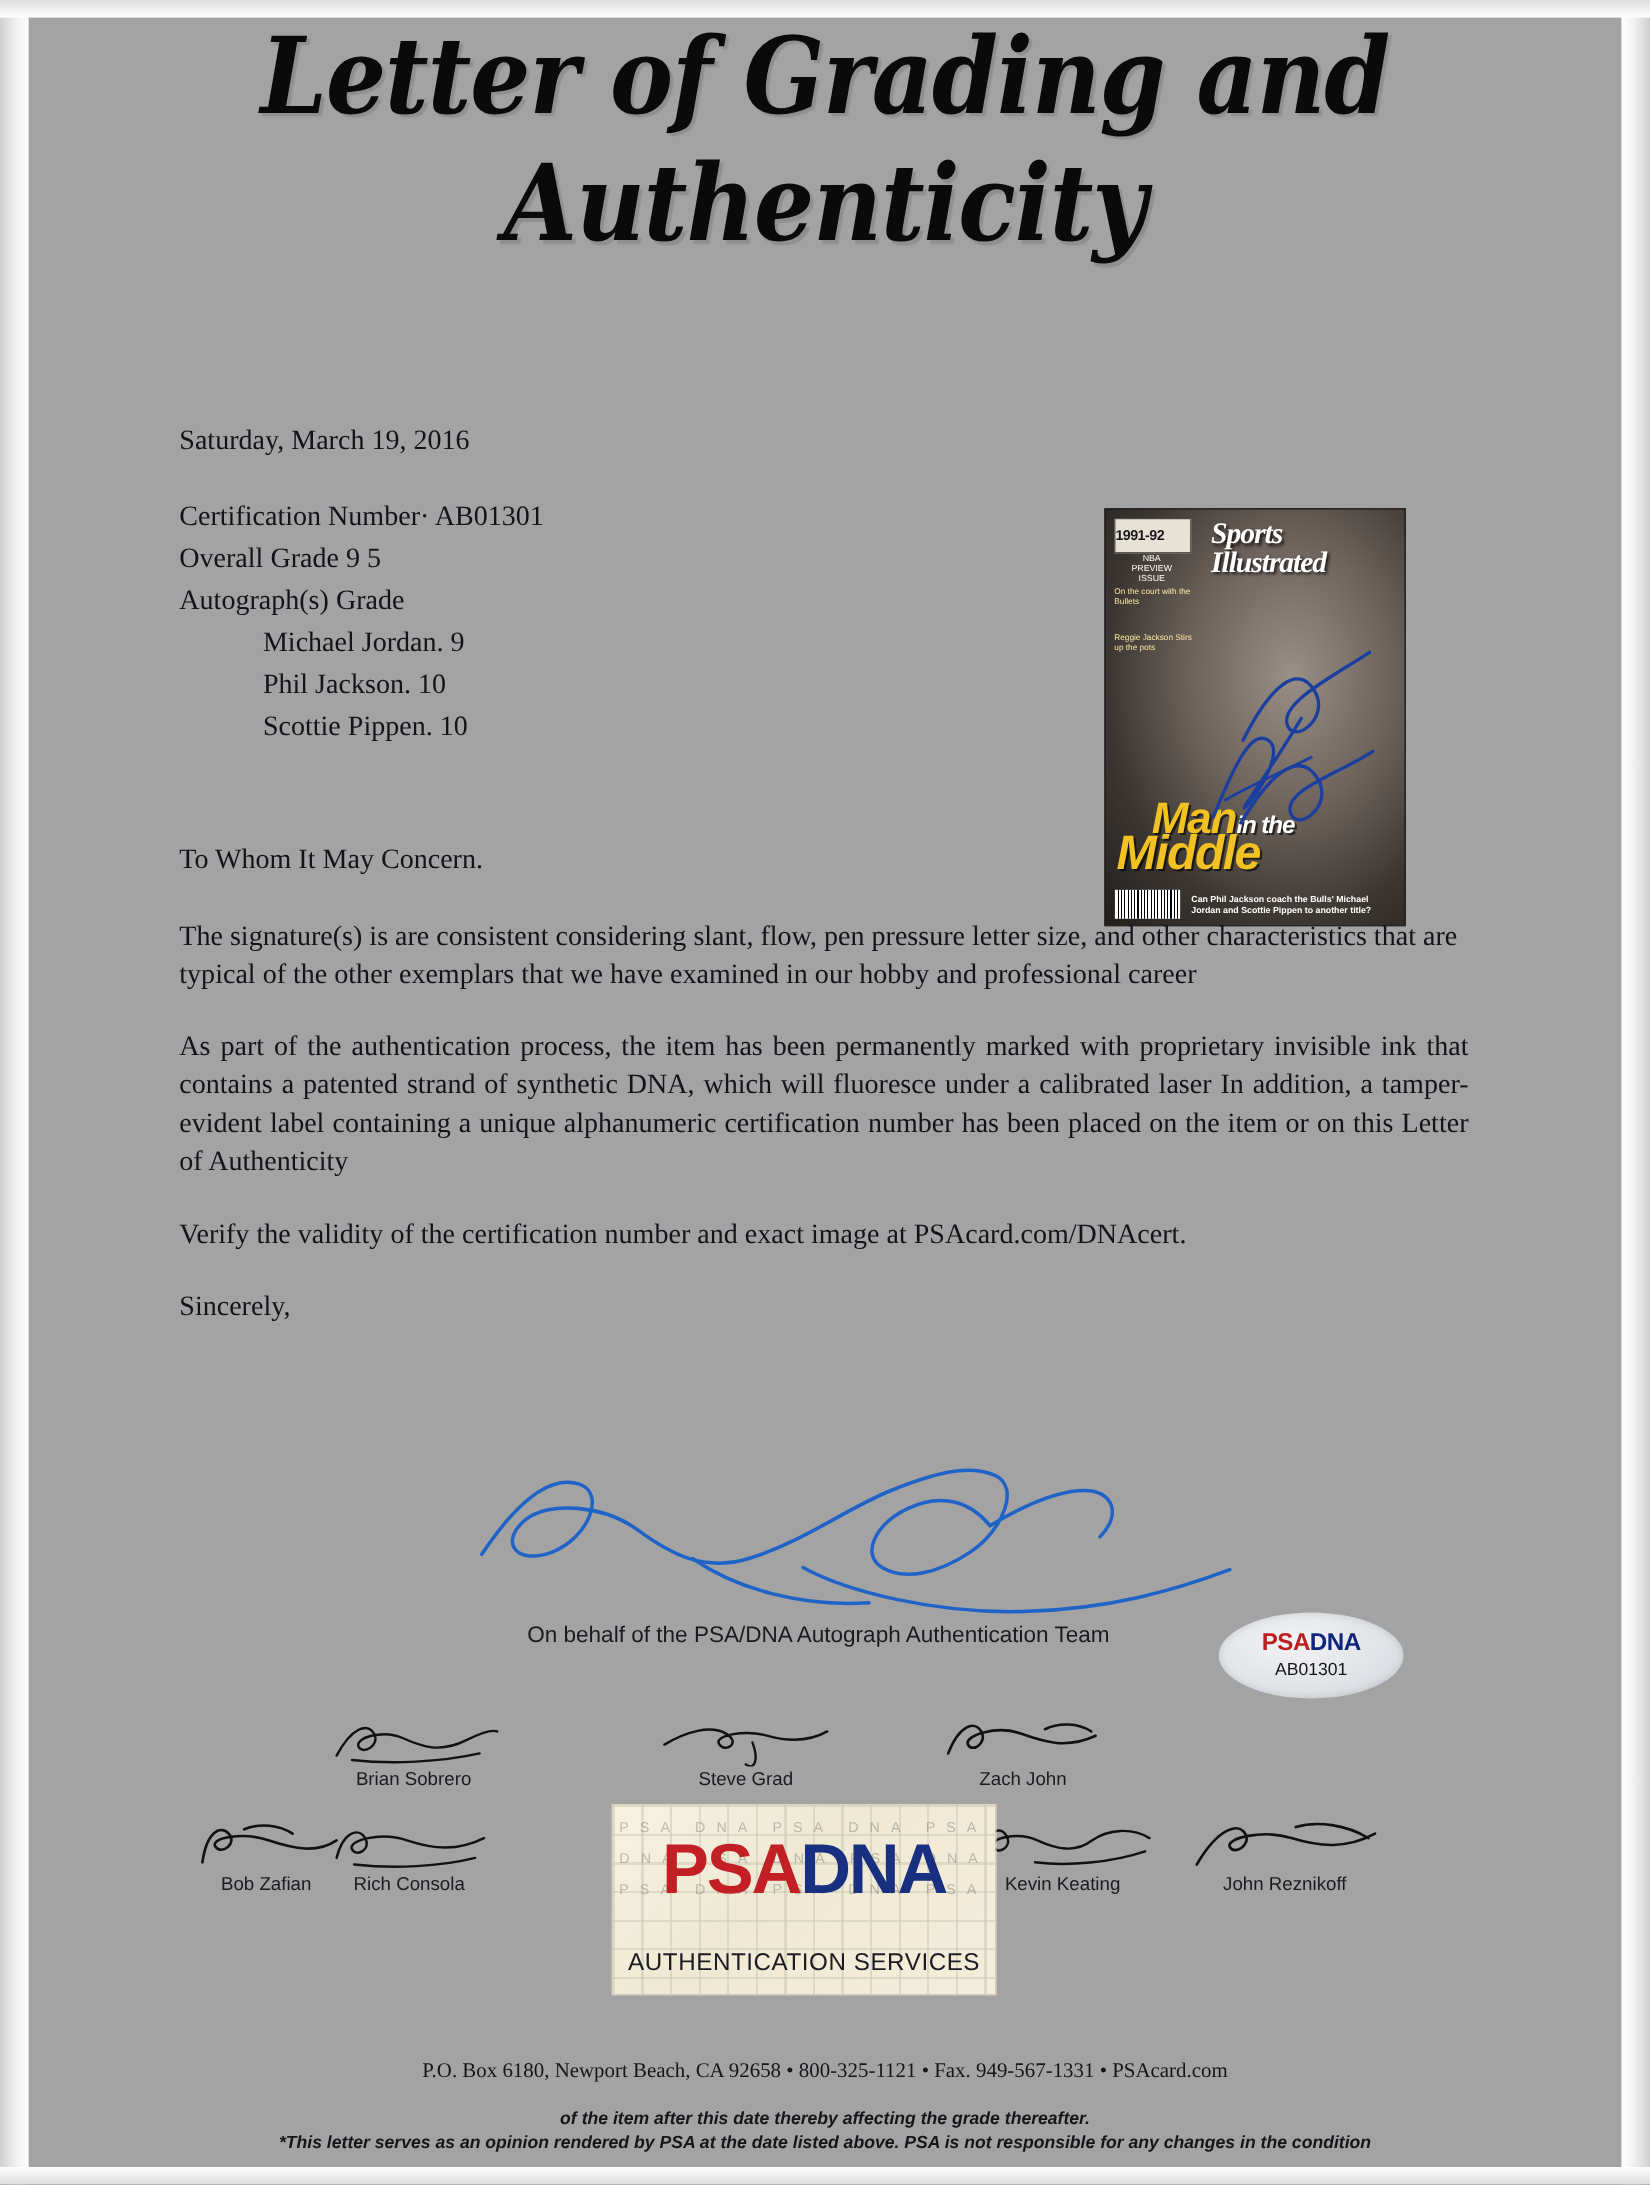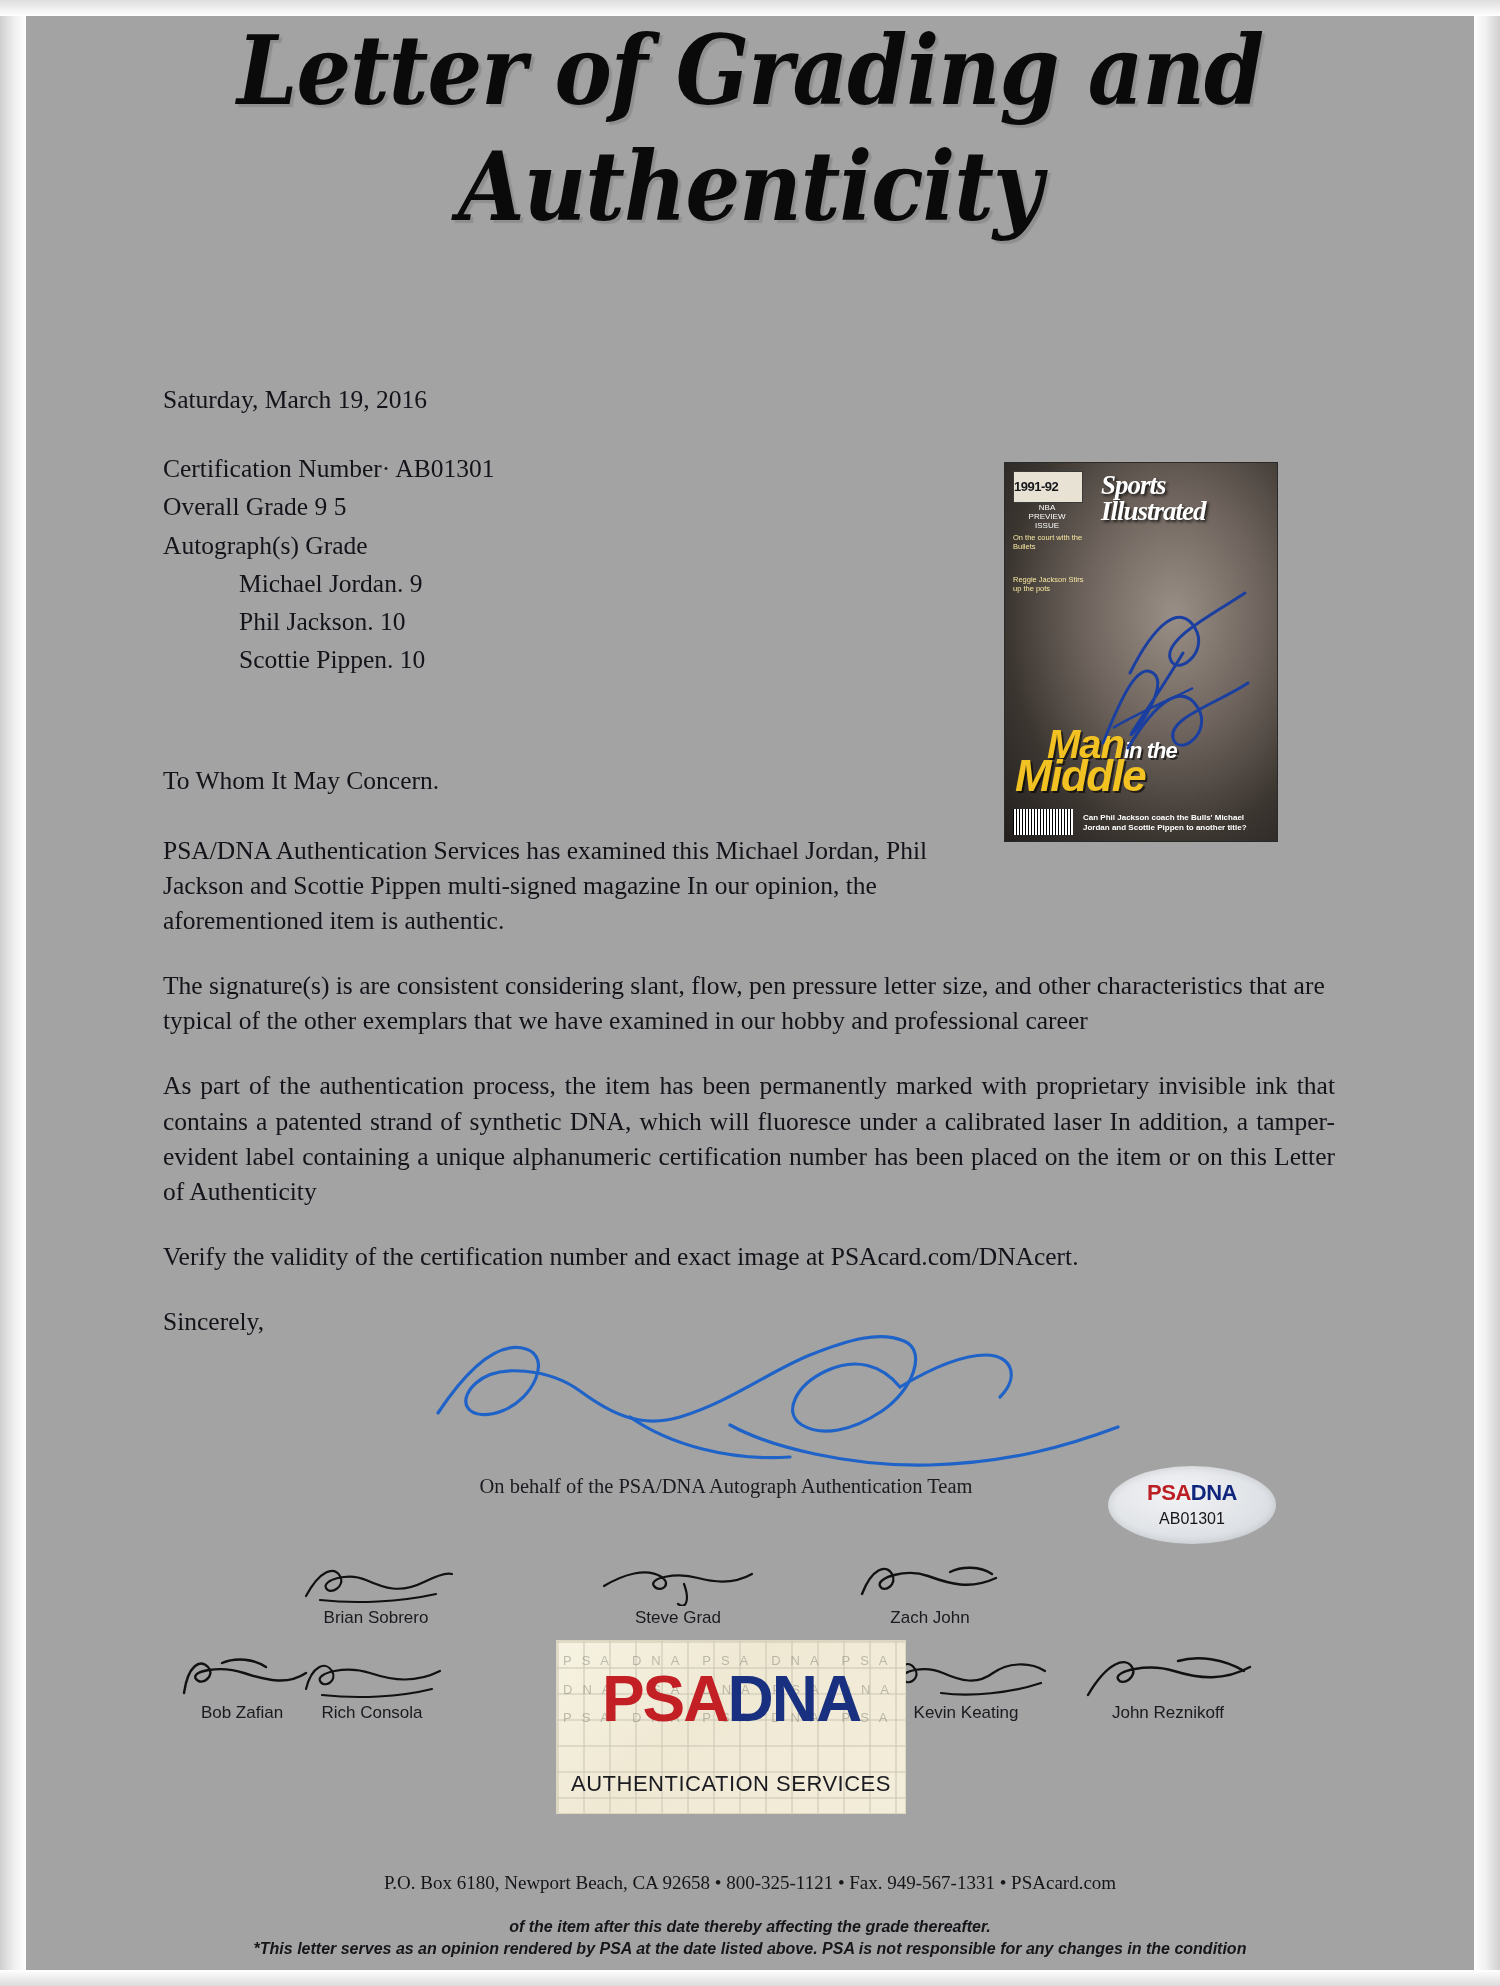--- a/index.html
+++ b/index.html
@@ -222,25 +222,25 @@
   
   .main-sig {
     position: absolute;
     left: 430px;
     top: 1325px;
     width: 700px;
     height: 150px;
   }
   .behalf {
     position: absolute;
-    left: 406px;
+    left: 424px;
     top: 1475px;
     width: 640px;
     text-align: center;
-    font-family: Liberation Serif, serif;
+    font-family: Liberation Sans, sans-serif;
     font-size: 20.5px;
     color: #1a1a20;
   }
   .psa-sticker {
     position: absolute;
     left: 1108px;
     top: 1466px;
     width: 168px;
     height: 78px;
     border-radius: 50%;
@@ -415,21 +415,20 @@
       <div>Certification Number· AB01301</div>
       <div>Overall Grade  9 5</div>
       <div>Autograph(s) Grade</div>
       <div class="indent-1">Michael Jordan. 9</div>
       <div class="indent-1">Phil Jackson. 10</div>
       <div class="indent-1">Scottie Pippen. 10</div>
     </div>
 
     <div class="to-whom">To Whom It May Concern.</div>
 
-    <div class="para para-narrow">PSA/DNA Authentication Services has examined this Michael Jordan, Phil Jackson and Scottie Pippen multi-signed magazine In our opinion, the aforementioned item is authentic.</div>
     <div class="para para-full">The signature(s) is  are consistent considering slant, flow, pen pressure  letter size, and other characteristics that are typical of the other exemplars that we have examined in our hobby and professional career</div>
     <div class="para para-full para-justify">As part of the authentication process, the item has been permanently marked with proprietary invisible ink that contains a patented strand of synthetic DNA, which will fluoresce under a calibrated laser  In addition, a tamper-evident label containing a unique alphanumeric certification number has been placed on the item or on this Letter of Authenticity</div>
     <div class="para para-full">Verify the validity of the certification number and exact image at PSAcard.com/DNAcert.</div>
     <div class="sincerely">Sincerely,</div>
   </div>
 
   <div class="main-sig">
     <svg width="700" height="150" viewBox="0 0 700 150">
       <g stroke="#1f63c8" fill="none" stroke-width="3.2" stroke-linecap="round" stroke-linejoin="round">
         <path d="M8,88 C40,40 70,16 96,24 C122,32 104,74 72,86 C40,98 24,78 46,58 C68,38 120,44 150,66

